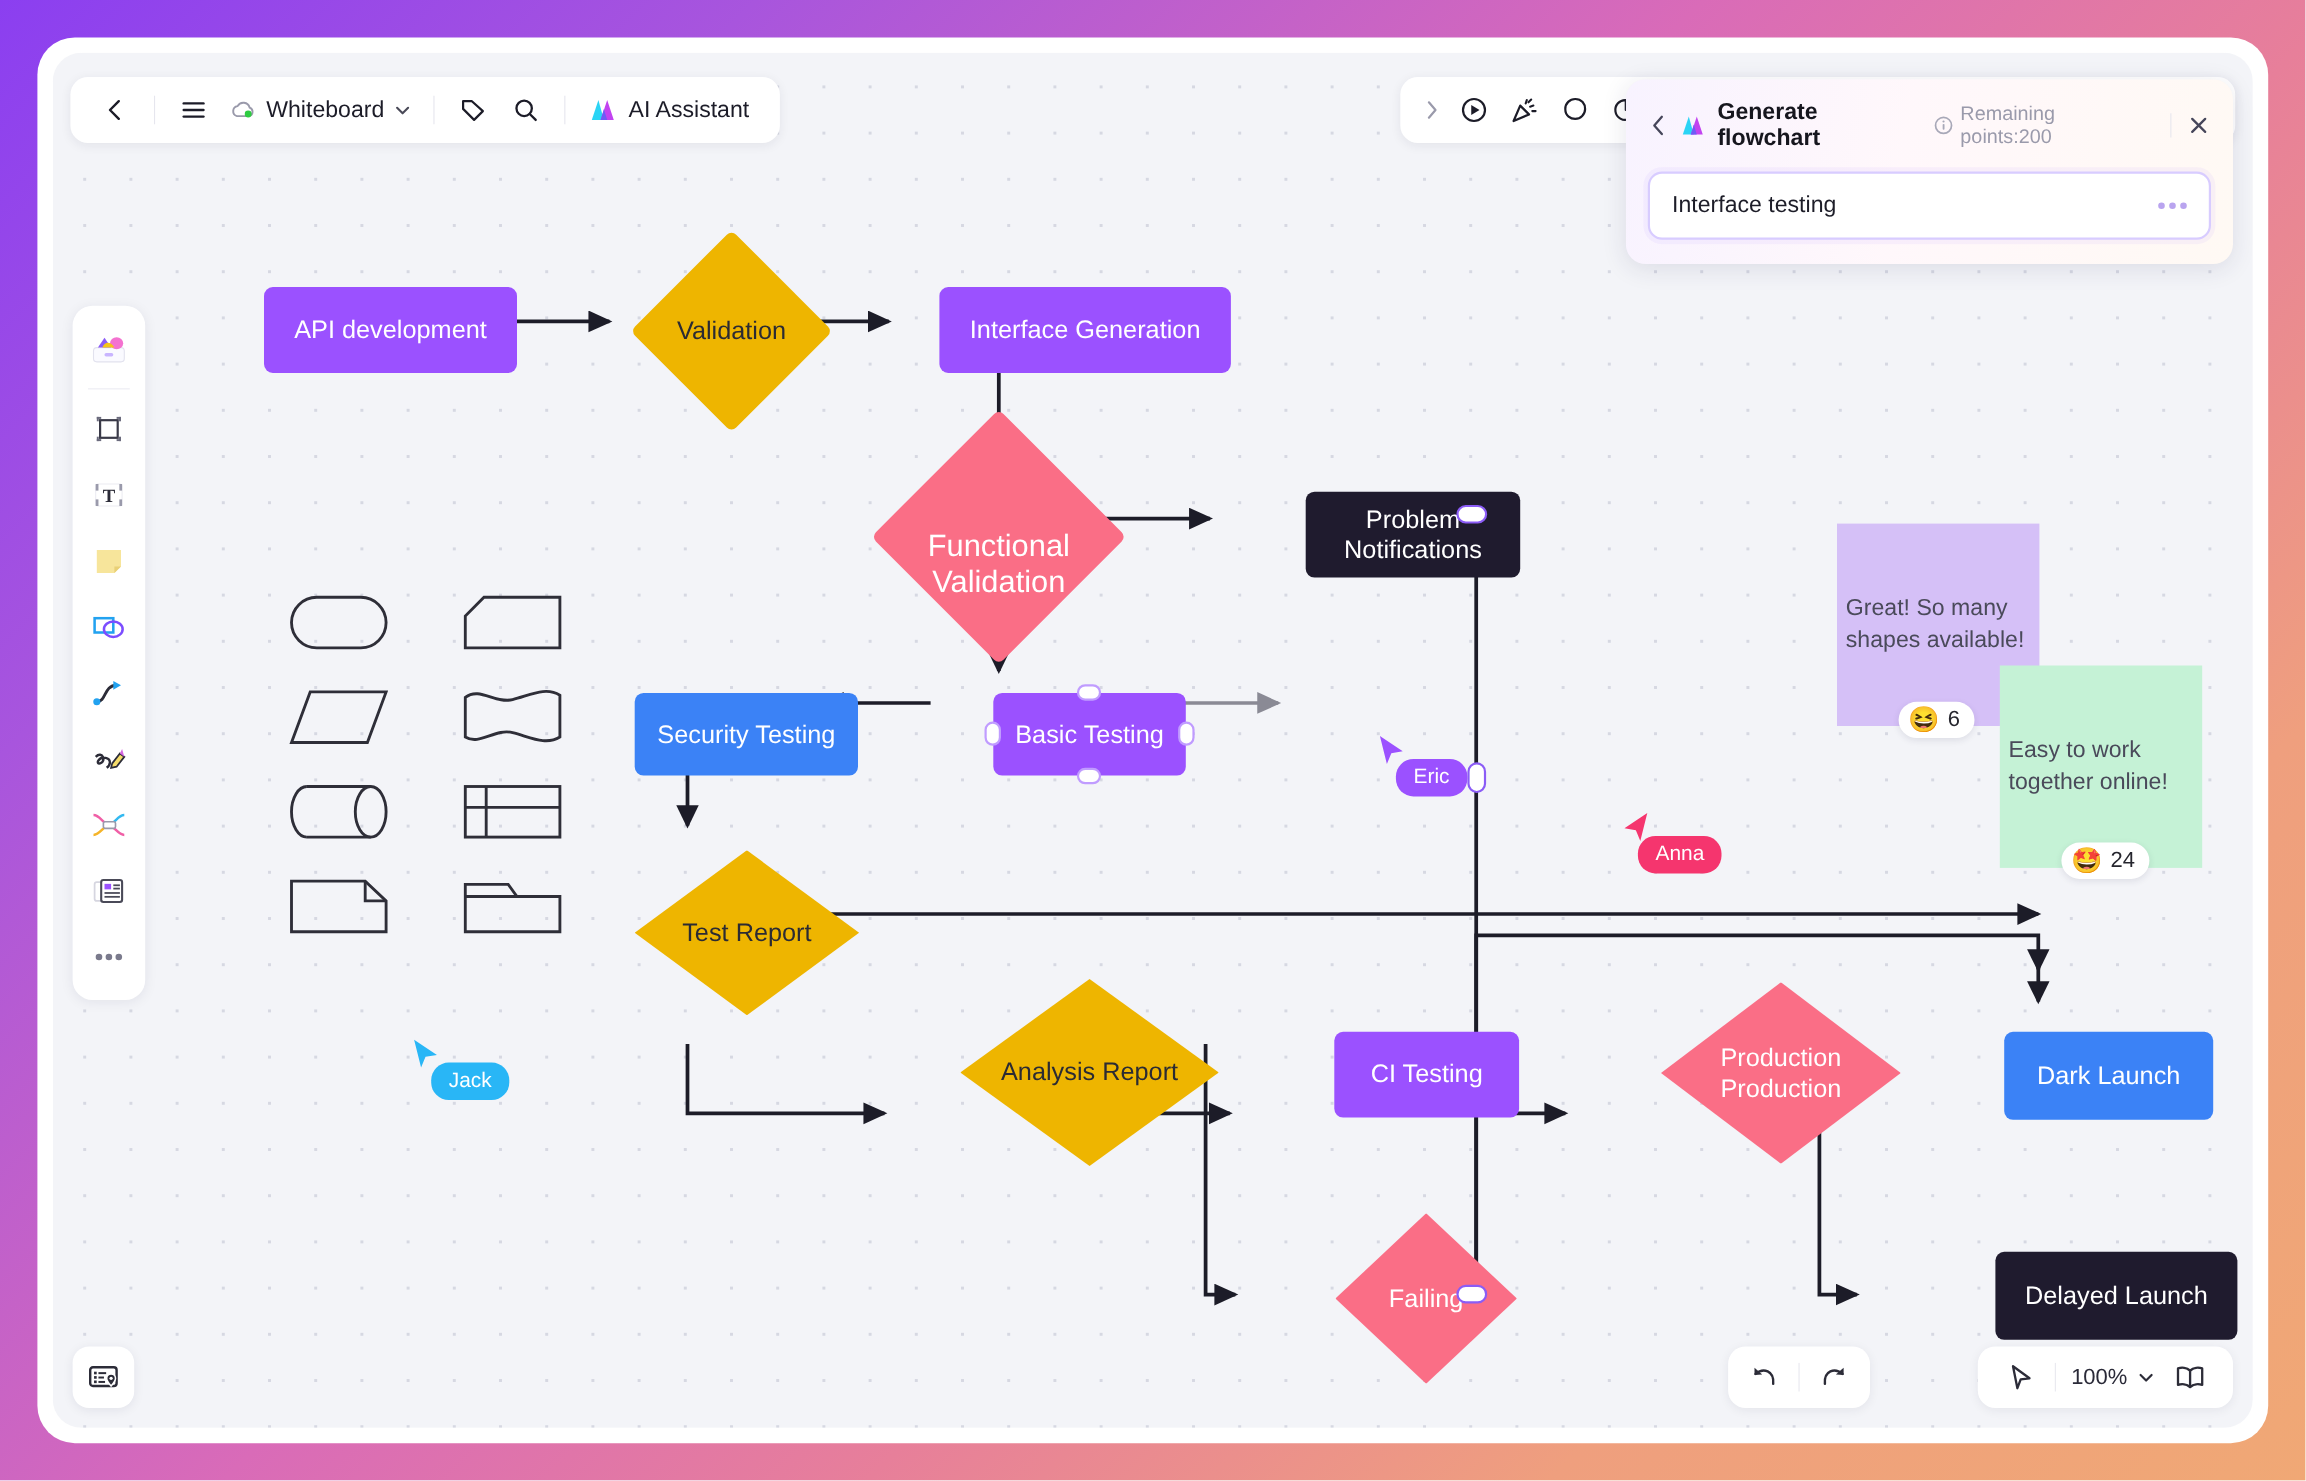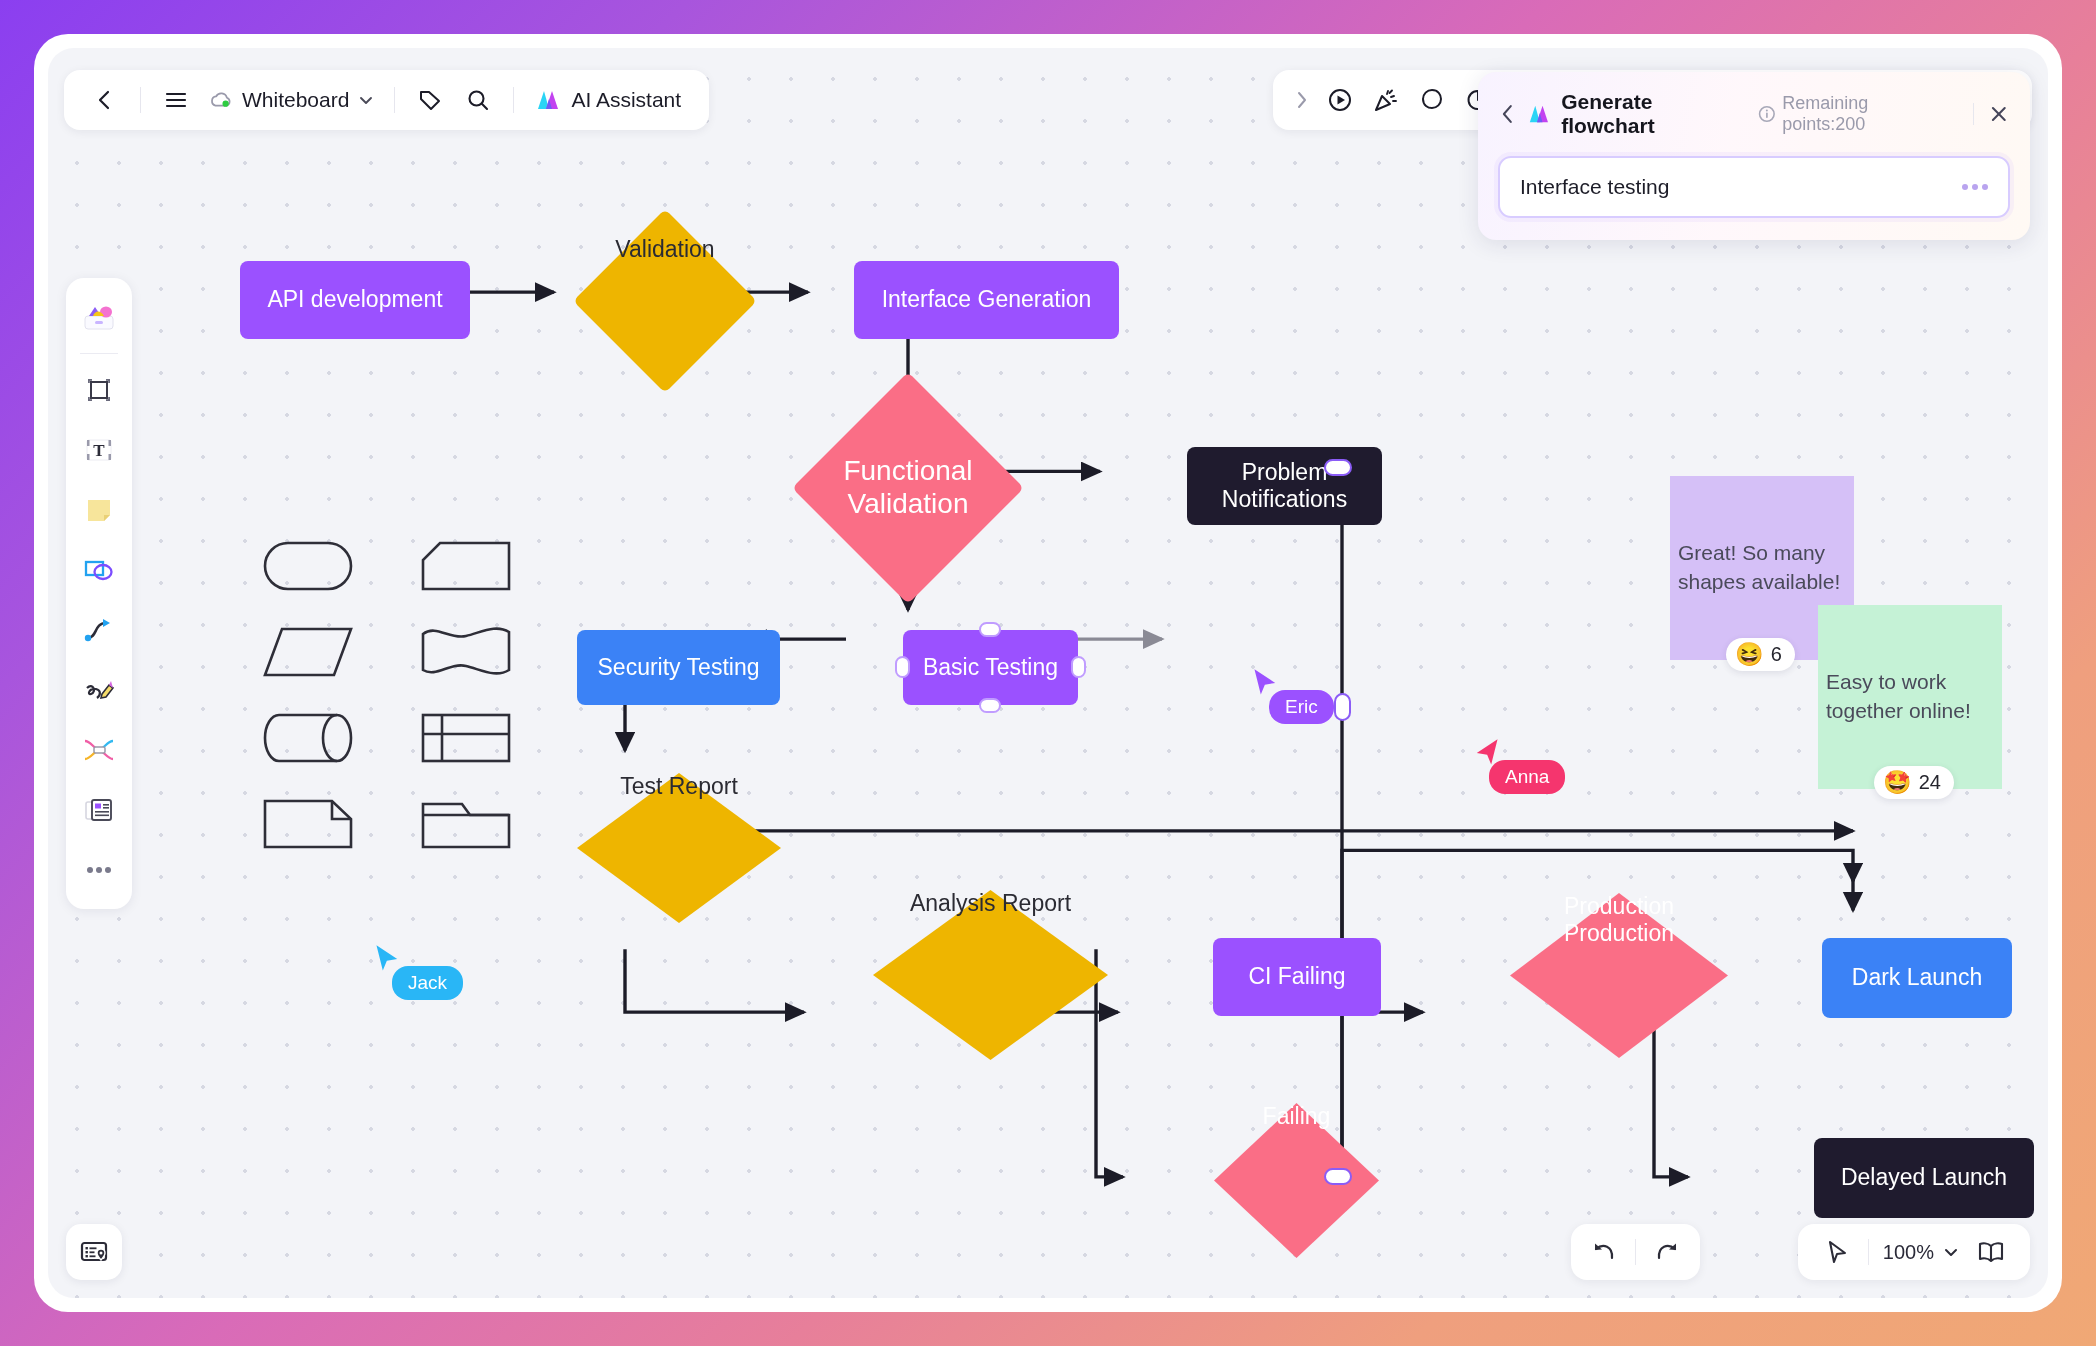--- a/index.html
+++ b/index.html
@@ -81,21 +81,21 @@
                grid-template-columns: 126px 126px; gap: 30px 32px; }
   .shape-cell { width: 96px; height: 56px; display: flex; align-items: center; justify-content: center; cursor: pointer; }
 
   
   #flow { position: absolute; left: 0; top: 0; width: 100%; height: 100%; }
   .node {
     position: absolute; display: flex; align-items: center; justify-content: center;
     text-align: center; color: #fff; cursor: pointer; line-height: 1.18;
   }
   .rect { border-radius: 8px; }
-  .diamond-wrap { position: absolute; display: flex; justify-content: center; cursor: pointer; }
+  .diamond-wrap { position: absolute; display: flex; align-items: center; justify-content: center; cursor: pointer; }
   .diamond-shape { position: absolute; inset: 0; transform: rotate(45deg); border-radius: 6px; }
   .diamond-label { position: relative; text-align: center; line-height: 1.18; z-index: 2; }
 
   
   .handle { position: absolute; width: 15px; height: 22px; background: #fff;
             border: 2.5px solid #c09cff; border-radius: 9px; z-index: 30; }
   .handle.h { width: 22px; height: 15px; }
 
   
   .pill { position: absolute; width: 28px; height: 17px; background: #fff;
@@ -245,21 +245,21 @@
      <div class="diamond-shape" style="background:#eeb500; transform:rotate(0); clip-path:polygon(50% 0,100% 50%,50% 100%,0 50%);"></div>
      <div class="diamond-label" style="color:#2b2b33; font-size:23px;">Test Report</div>
    </div>
 
    <div class="diamond-wrap" style="left:825px; top:842px; width:235px; height:170px;">
      <div class="diamond-shape" style="background:#eeb500; transform:rotate(0); clip-path:polygon(50% 0,100% 50%,50% 100%,0 50%);"></div>
      <div class="diamond-label" style="color:#2b2b33; font-size:23px;">Analysis Report</div>
    </div>
 
    <div class="node rect" style="left:1165px; top:890px; width:168px; height:78px; background:#9b51ff; font-size:23px;">
-     <span>CI Failing</span>
+     <span>CI Testing</span>
    </div>
 
    <div class="diamond-wrap" style="left:1166px; top:1055px; width:165px; height:155px;">
      <div class="diamond-shape" style="background:#fa6e86; transform:rotate(0); clip-path:polygon(50% 0,100% 50%,50% 100%,0 50%);"></div>
      <div class="diamond-label" style="color:#ffffff; font-size:23px;">Failing</div>
    </div>
 
    <div class="diamond-wrap" style="left:1462px; top:845px; width:218px; height:165px;">
      <div class="diamond-shape" style="background:#fa6e86; transform:rotate(0); clip-path:polygon(50% 0,100% 50%,50% 100%,0 50%);"></div>
      <div class="diamond-label" style="color:#ffffff; font-size:23px;">

